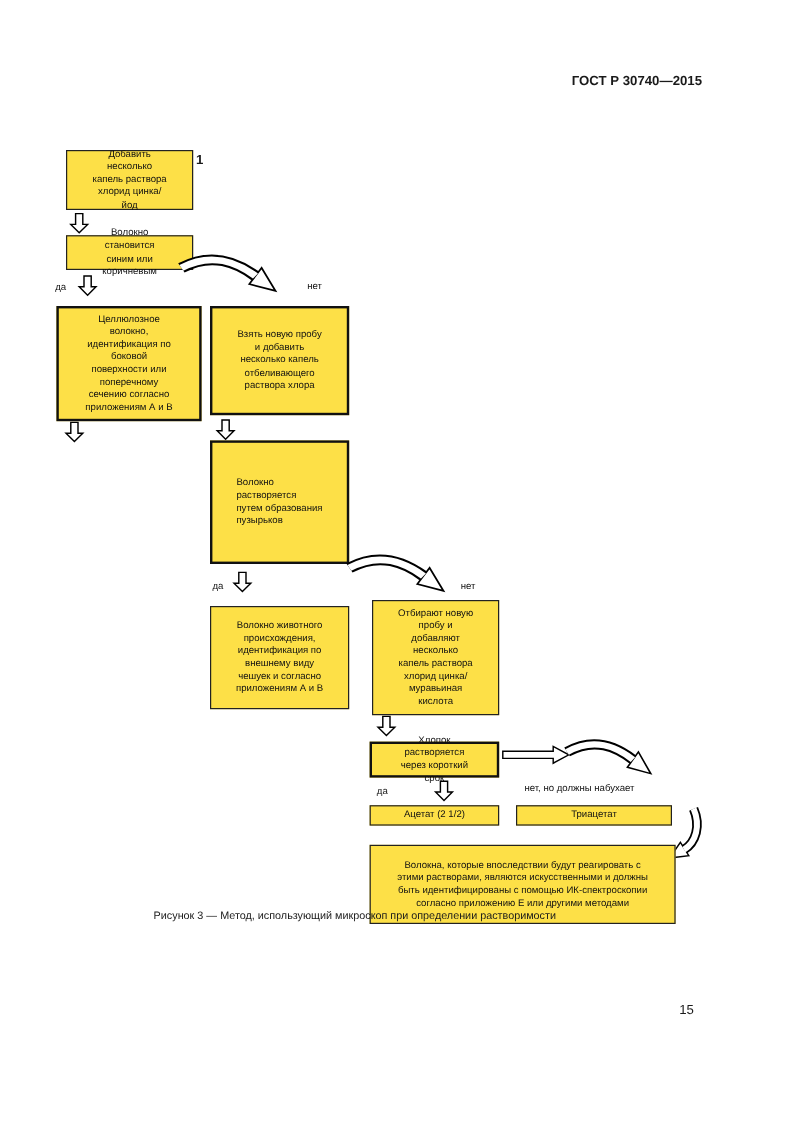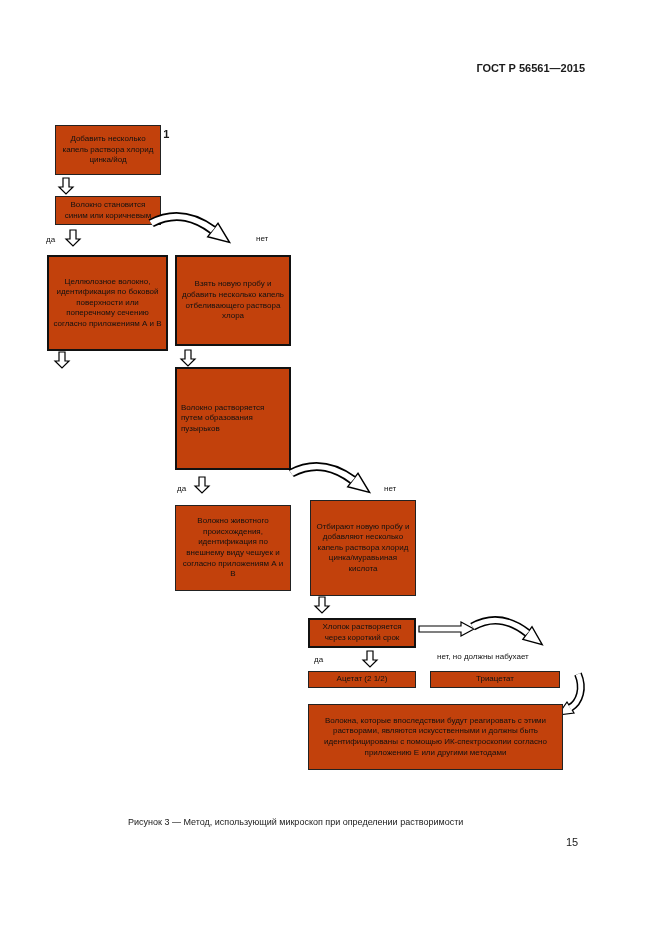--- a/index.html
+++ b/index.html
@@ -3,37 +3,37 @@
 <meta charset="utf-8">
 <style>
   * { margin:0; padding:0; box-sizing:border-box; }
   html,body { background:#ffffff; }
   .page {
     position:relative; width:661px; height:935px; background:#fff;
     font-family:"Liberation Sans", sans-serif; color:#1a1a1a; overflow:hidden;
   }
   .hdr { position:absolute; font-weight:bold; font-size:11px; white-space:nowrap; }
   .box {
-    position:absolute; border:1px solid #222; background:#c2410c;
+    position:absolute; border:1px solid #222; background:#fde047;
     display:flex; align-items:center; justify-content:center;
-    text-align:center; font-size:8px; line-height:1.32; padding:2px 4px; color:#111;
+    text-align:center; font-size:8px; line-height:1.32; padding:2px 20px; color:#111;
   }
   .box.thick { border:2px solid #111; }
   .box.left { justify-content:flex-start; text-align:left; }
   .lbl { position:absolute; font-size:8px; white-space:nowrap; color:#111; }
   .arrow { position:absolute; overflow:visible; }
   .caption { position:absolute; font-size:9px; white-space:nowrap; }
   .pagenum { position:absolute; font-size:11px; }
 </style>
 </head>
 <body>
 
 <div class="page">
 
-  <div class="hdr" style="left:430px; top:62px; width:155px; text-align:right;">ГОСТ Р 56561—2015</div>
+  <div class="hdr" style="left:430px; top:62px; width:155px; text-align:right;">ГОСТ Р 30740—2015</div>
 
   <div class="hdr" style="left:75px; top:92px;margin-top:36px;">8.1.1 Пример № 1</div>
 
   <div class="box" style="left:55px; top:125px; width:106px; height:50px;">Добавить несколько капель раствора хлорид цинка/йод</div>
 
   <svg class="arrow" style="left:58px; top:177px;" width="16" height="18" viewBox="0 0 16 18">
     <path d="M5,1 L11,1 L11,10 L15,10 L8,17 L1,10 L5,10 Z" fill="#fff" stroke="#000" stroke-width="1.2"></path>
   </svg>
 
   <div class="box" style="left:55px; top:196px; width:106px; height:29px;">Волокно становится синим или коричневым</div>
@@ -114,17 +114,17 @@
   <div class="box" style="left:430px; top:671px; width:130px; height:17px;">Триацетат</div>
 
   <svg class="arrow" style="left:556px; top:672px;" width="32" height="44" viewBox="0 0 32 44">
     <path d="M22,2 C28,16 24,30 14,36" fill="none" stroke="#000" stroke-width="8"></path>
     <polygon points="11,30 18,41 2,43" fill="#fff" stroke="#000" stroke-width="1.2"></polygon>
     <path d="M22,2 C28,16 24,30 14,36" fill="none" stroke="#fff" stroke-width="5"></path>
   </svg>
 
   <div class="box" style="left:308px; top:704px; width:255px; height:66px;">Волокна, которые впоследствии будут реагировать с этими растворами, являются искусственными и должны быть идентифицированы с помощью ИК-спектроскопии согласно приложению Е или другими методами</div>
 
-  <div class="caption" style="left:128px; top:817px;">Рисунок 3 — Метод, использующий микроскоп при определении растворимости</div>
+  <div class="caption" style="left:128px; top:758px;">Рисунок 3 — Метод, использующий микроскоп при определении растворимости</div>
 
   <div class="pagenum" style="left:566px; top:836px;">15</div>
 
 </div>
 
 </body></html>

